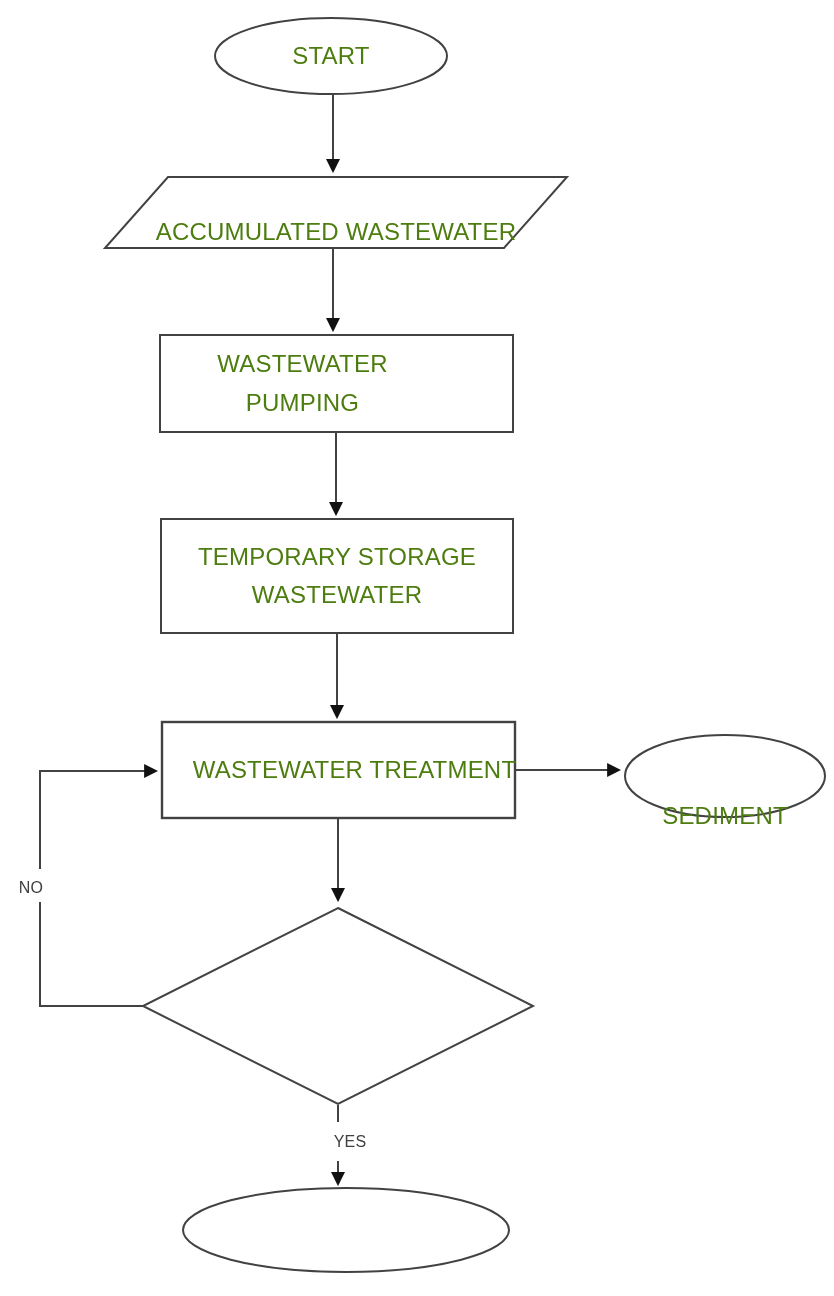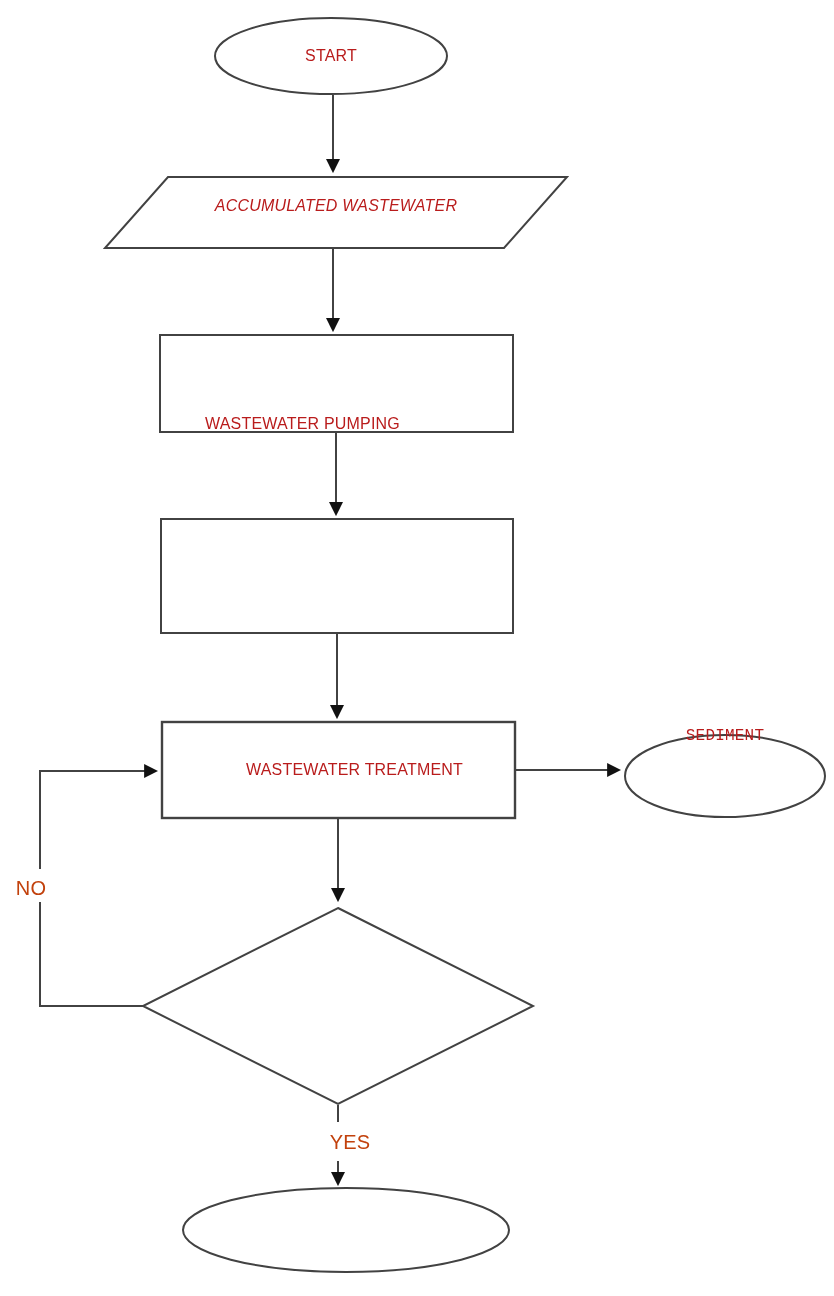--- a/index.html
+++ b/index.html
@@ -12,34 +12,34 @@
     color: #2b2b2b;
     overflow: hidden;
   }
   #wires { position: absolute; left: 0; top: 0; }
   .node-label {
     position: absolute;
     display: flex;
     align-items: center;
     justify-content: center;
     text-align: center;
-    font-size: 16px;
+    font-size: 24px;
     line-height: 1.6;
-    color: #b91c1c;
+    color: #4d7c0f;
     letter-spacing: 0.2px;
     pointer-events: none;
   }
   .node-label .inner { display: block; }
   .edge-label {
     position: absolute;
     display: flex;
     align-items: center;
     justify-content: center;
-    font-size: 20px;
-    color: #c2410c;
+    font-size: 16px;
+    color: #404040;
     background: #ffffff;
     letter-spacing: 0.2px;
   }
 </style>
 </head>
 <body>
 
 <div id="page">
 
   <svg id="wires" width="834" height="1296" viewBox="0 0 834 1296">
@@ -67,34 +67,37 @@
     <rect x="162" y="722" width="353" height="96" fill="#ffffff" stroke="#424242" stroke-width="2.4"></rect>
     <ellipse cx="725" cy="776" rx="100" ry="41" fill="#ffffff" stroke="#424242" stroke-width="2"></ellipse>
     <polygon points="338,908 533,1006 338,1104 143,1006" fill="#ffffff" stroke="#424242" stroke-width="2"></polygon>
     <ellipse cx="346" cy="1230" rx="163" ry="42" fill="#ffffff" stroke="#424242" stroke-width="2"></ellipse>
   </svg>
 
   <div class="node-label" style="left:215px; top:18px; width:232px; height:76px;">
     <span class="inner">START</span>
   </div>
 
-  <div class="node-label" style="left:105px; top:165px; width:462px; height:81px;font-style:italic;">
+  <div class="node-label" style="left:105px; top:192px; width:462px; height:81px;">
     <span class="inner">ACCUMULATED WASTEWATER</span>
   </div>
 
-  <div class="node-label" style="left:160px; top:335px; width:285px; height:97px;margin-top:40px;">
+  <div class="node-label" style="left:160px; top:335px; width:285px; height:97px;">
     <span class="inner">WASTEWATER PUMPING</span>
   </div>
 
+  <div class="node-label" style="left:161px; top:519px; width:352px; height:114px;">
+    <span class="inner" style="width:300px;">TEMPORARY STORAGE WASTEWATER</span>
+  </div>
 
   <div class="node-label" style="left:178px; top:722px; width:353px; height:96px;">
     <span class="inner">WASTEWATER TREATMENT</span>
   </div>
 
-  <div class="node-label" style="left:625px; top:696px; width:200px; height:82px;font-family:Liberation Mono, monospace;">
+  <div class="node-label" style="left:625px; top:775px; width:200px; height:82px;">
     <span class="inner">SEDIMENT</span>
   </div>
 
 
 
   <div class="edge-label" style="left:10px; top:874px; width:42px; height:28px;">
     <span>NO</span>
   </div>
 
   <div class="edge-label" style="left:324px; top:1129px; width:52px; height:26px;">

